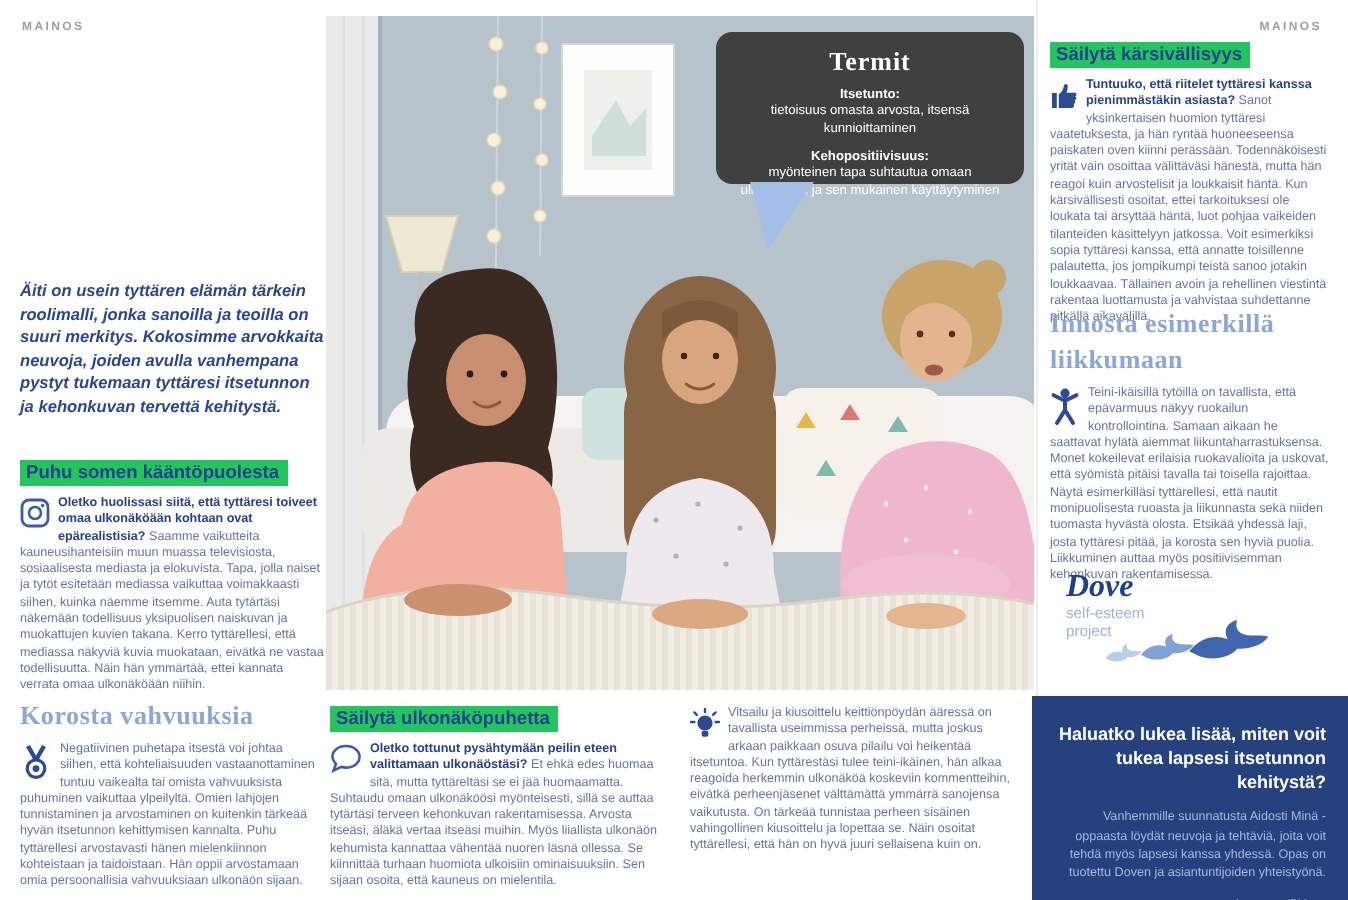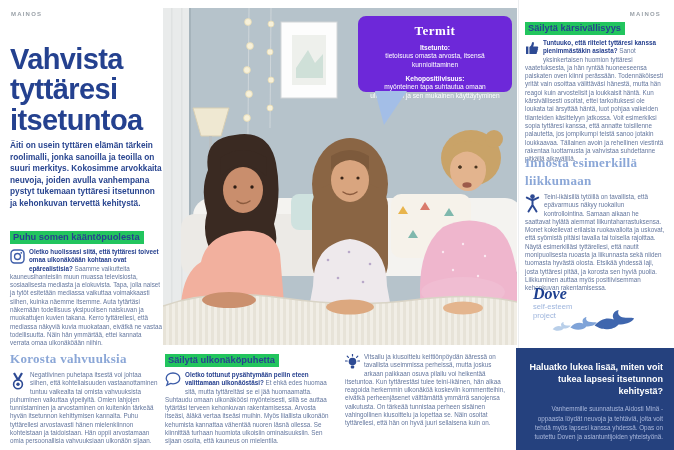--- a/index.html
+++ b/index.html
@@ -10,21 +10,21 @@
   }
   .mainos { position:absolute; font-size:6px; letter-spacing:1.2px; color:#9aa1a8; font-weight:bold; }
   .mainos.left { left:11px; top:11px; }
   .mainos.right { right:13px; top:11px; }
   .fold-line { position:absolute; left:518px; top:0; width:1px; height:348px; background:#eceef0; }
 
   
   .headline { position:absolute; left:10px; top:44px; width:158px;
     font-size:29px; font-weight:bold; color:#24418f; line-height:1.05; letter-spacing:-0.6px; }
   .intro { position:absolute; left:10px; top:140px; width:152px;
-    font-size:8.3px; font-weight:bold; color:#2a4690; line-height:1.4; }
+    font-size:8.3px; font-weight:bold; color:#2a4690; line-height:1.4;font-style:italic; }
 
   .section { position:absolute; }
   .band-heading { display:inline-block; background:#22c55e; color:#27418f;
     font-weight:bold; font-size:9.3px; padding:1px 4px 2px 3px; }
   .serif-heading { font-family:Liberation Serif, serif; font-weight:bold;
     color:#8ba7d7; font-size:13px; letter-spacing:0.3px; line-height:1.05; }
   .section p { font-size:6.3px; color:#64779e; line-height:1.32; margin-top:4px; text-align:left; }
   .lead { font-weight:bold; color:#27418f; }
   .icon { float:left; margin:1px 4px 1px 0; }
 
@@ -35,21 +35,21 @@
   .sec-appearance { left:165px; top:349px; width:168px; }
   .sec-joking { left:345px; top:349px; width:163px; }
 
   
   .photo { position:absolute; left:163px; top:8px; width:354px; height:337px;
     background:#b6c3cb; overflow:hidden; }
   .photo svg { position:absolute; left:0; top:0; }
 
   
   .bubble { position:absolute; left:195px; top:8px; width:154px; height:76px;
-    background:#6d28d9; border-radius:8px; text-align:center; color:#ffffff; z-index:5; }
+    background:#404040; border-radius:8px; text-align:center; color:#ffffff; z-index:5; }
   .bubble-tail { position:absolute; left:212px; top:83px; width:32px; height:34px;
     background:#a3bee7; clip-path:polygon(0 0, 100% 0, 28% 100%); z-index:5; }
   .bubble-title { font-family:"Liberation Serif", serif; font-weight:bold;
     font-size:13px; margin-top:7px; letter-spacing:0.5px; }
   .bubble-term { font-size:6.6px; font-weight:bold; margin-top:5px; }
   .bubble-def { font-size:6.6px; line-height:1.35; margin-top:1px; padding:0 10px; }
 
   
   .dove-logo { position:absolute; left:533px; top:286px; width:110px; height:58px; }
   .dove-brand { font-family:"Liberation Serif", serif; font-style:italic; font-weight:bold;
@@ -66,21 +66,20 @@
 </style>
 </head>
 <body>
 
 <div class="page">
 
   <div class="mainos left">MAINOS</div>
   <div class="mainos right">MAINOS</div>
   <div class="fold-line"></div>
 
-  <h1 class="headline">Vahvista tyttäresi itsetuntoa</h1>
   <p class="intro">Äiti on usein tyttären elämän tärkein roolimalli, jonka sanoilla ja teoilla on suuri merkitys. Kokosimme arvokkaita neuvoja, joiden avulla vanhempana pystyt tukemaan tyttäresi itsetunnon ja kehonkuvan tervettä kehitystä.</p>
 
   <div class="section sec-social">
     <span class="band-heading">Puhu somen kääntöpuolesta</span>
     <p>
       <span class="icon">
         <svg width="15" height="15" viewBox="0 0 15 15">
             <rect x="1" y="1" width="13" height="13" rx="3.5" fill="none" stroke="#3c5ca8" stroke-width="1.4"></rect>
             <circle cx="7.5" cy="7.5" r="3" fill="none" stroke="#3c5ca8" stroke-width="1.3"></circle>
             <circle cx="11.3" cy="3.8" r="0.9" fill="#3c5ca8"></circle>

